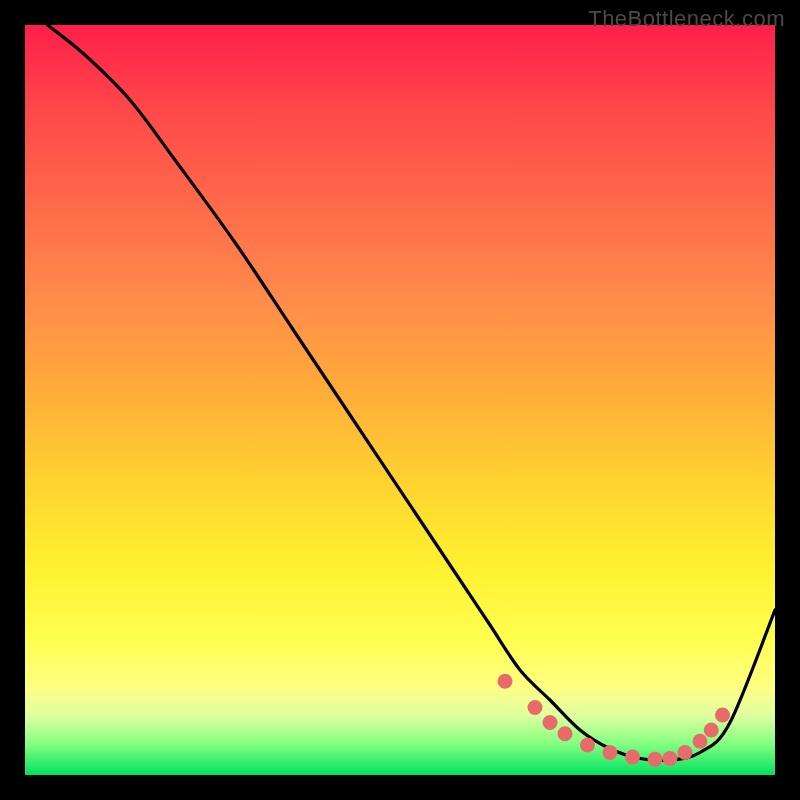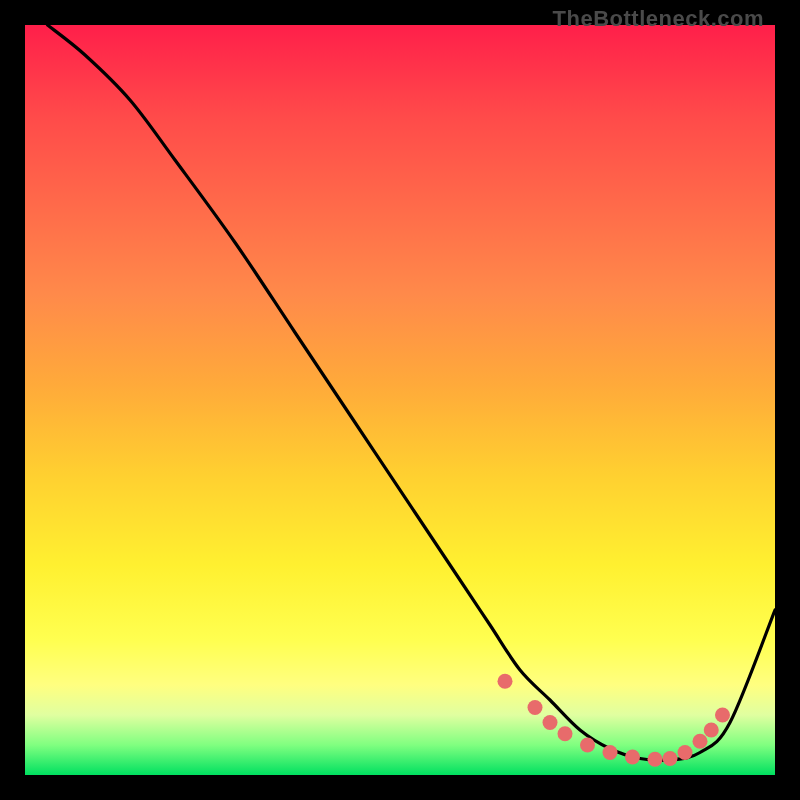--- a/index.html
+++ b/index.html
@@ -20,24 +20,24 @@
       #fff030 72%,
       #ffff50 82%,
       #ffff80 88%,
       #e0ffa0 92%,
       #80ff80 96%,
       #00e060 100%);
   }
   .watermark {
     position: absolute;
     top: 6px;
-    right: 36px;
+    right: 15px;
     color: #4a4a4a;
     font-size: 22px;
-    font-weight: 700;
+    font-weight: 400;
     letter-spacing: 0.5px;
   }
   svg.plot {
     position: absolute;
     left: 0; top: 0;
     width: 750px; height: 750px;
   }
 </style>
 </head>
 <body>

